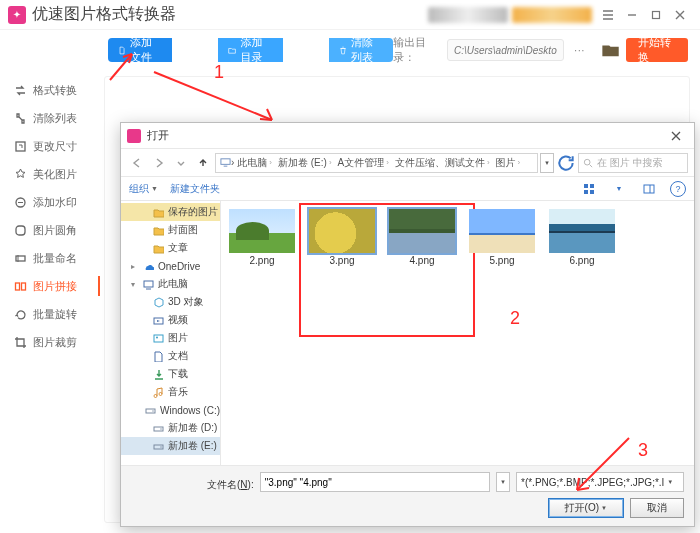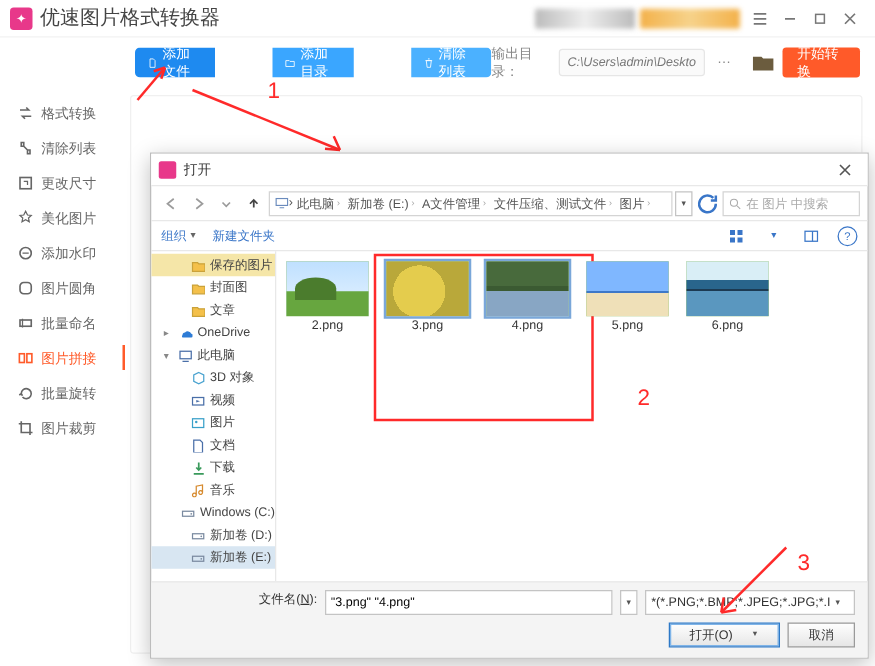--- a/index.html
+++ b/index.html
@@ -84,28 +84,28 @@
   
   .land-sky{position:absolute;inset:0;background:linear-gradient(#bfe0ff,#e8f4ff);}
   .land-grass{position:absolute;left:0;right:0;bottom:0;height:45%;background:#67a63f;}
   .land-hill{position:absolute;left:10%;bottom:30%;width:50%;height:40%;background:#4b7c2d;border-radius:50% 50% 0 0;}
   .land-yellow{position:absolute;inset:0;background:radial-gradient(circle at 40% 55%, #e4cc4d 0 45%, #b9a83a 45% 100%);}
   .land-river{position:absolute;inset:0;background:linear-gradient(#486a3c 0 45%, #3b5a32 45% 55%, #88a6c4 55% 100%);}
   .land-beach{position:absolute;inset:0;background:linear-gradient(#7fb7ff 0 55%, #3d78c8 55% 58%, #efe0b8 58% 100%);}
   .land-lake{position:absolute;inset:0;background:linear-gradient(#d9eef6 0 35%, #29658c 35% 50%, #1c3a52 50% 55%,#5a97bf 55% 100%);}
 
   .dlg-bottom{border-top:1px solid #e8e8e8;padding:6px 10px 8px 86px;display:flex;flex-direction:column;gap:6px;font-size:10px;background:#f4f4f4;}
-  .row{display:flex;align-items:flex-start;gap:6px;}
+  .row{display:flex;align-items:flex-end;gap:6px;}
   .fname-label{white-space:nowrap;}
   .fname-label u{text-decoration:underline;}
   .fname-input{flex:1;height:20px;border:1px solid #c4c4c4;background:#fff;padding:0 4px;font-size:10px;}
   .combo{height:20px;border:1px solid #c4c4c4;background:#fff;padding:0 4px;font-size:10px;display:flex;align-items:center;gap:4px;}
   .combo .tri{font-size:7px;color:#555;}
   .filter{width:168px;overflow:hidden;white-space:nowrap;}
-  .btn{height:20px;padding:0 16px;border:1px solid #9a9a9a;background:linear-gradient(#fefefe,#e6e6e6);cursor:pointer;display:flex;align-items:center;gap:15px;}
+  .btn{height:20px;padding:0 16px;border:1px solid #9a9a9a;background:linear-gradient(#fefefe,#e6e6e6);cursor:pointer;display:flex;align-items:center;gap:2px;}
   .btn.def{border:1px solid #2d79c7;box-shadow:0 0 0 1px #7fb4e8 inset;}
   .btn .tri{font-size:6px;color:#555;}
   .btn-row{justify-content:flex-end;}
 </style>
 </head>
 <body>
 
 <div class="titlebar">
   <div class="app-logo">✦</div>
   <div class="app-title">优速图片格式转换器</div>

